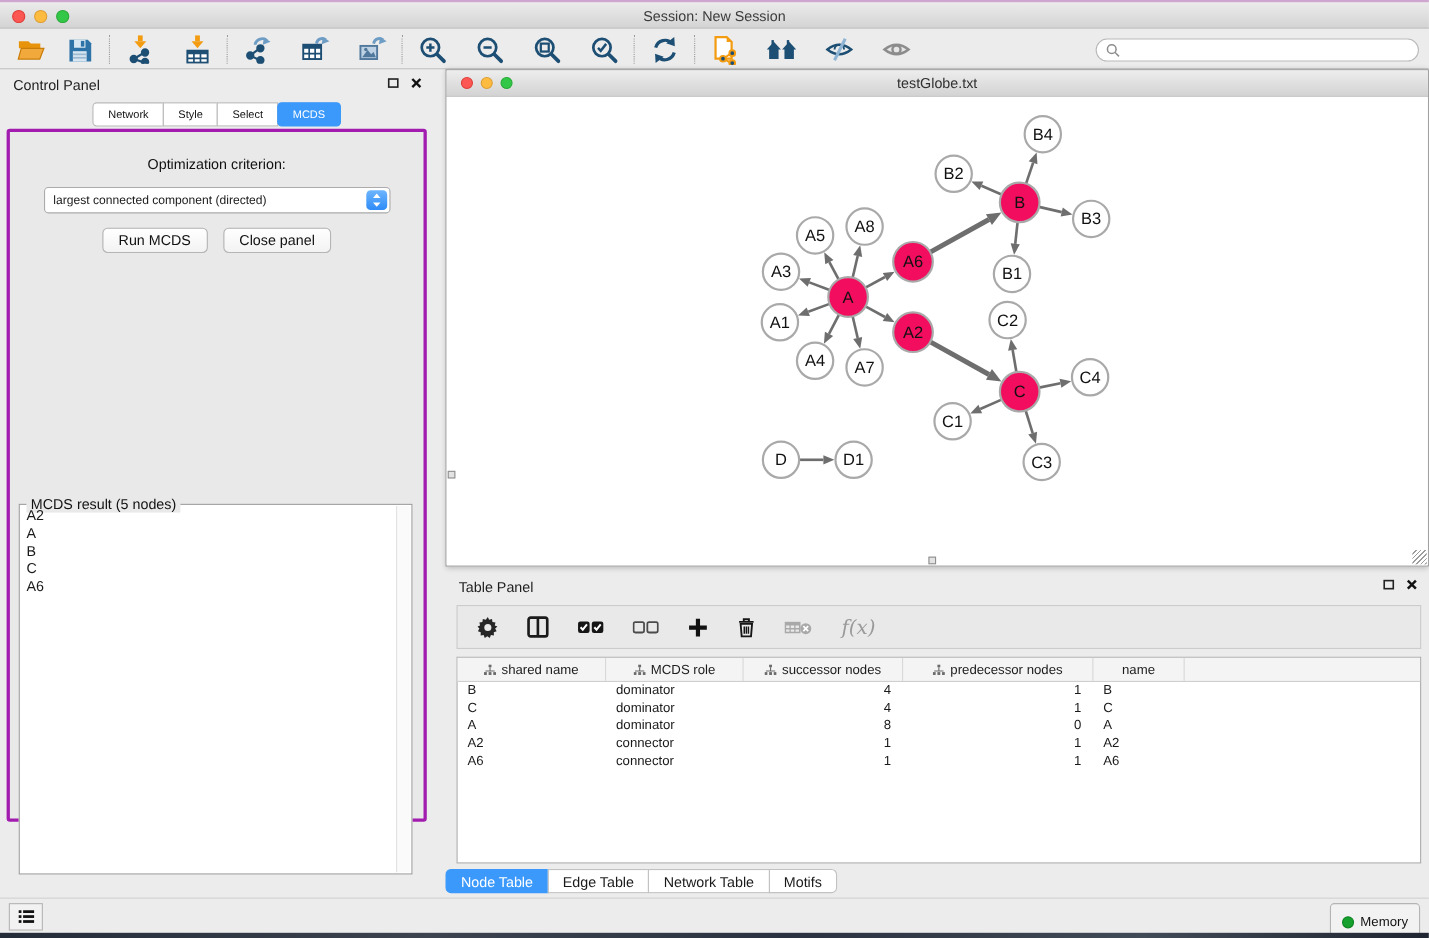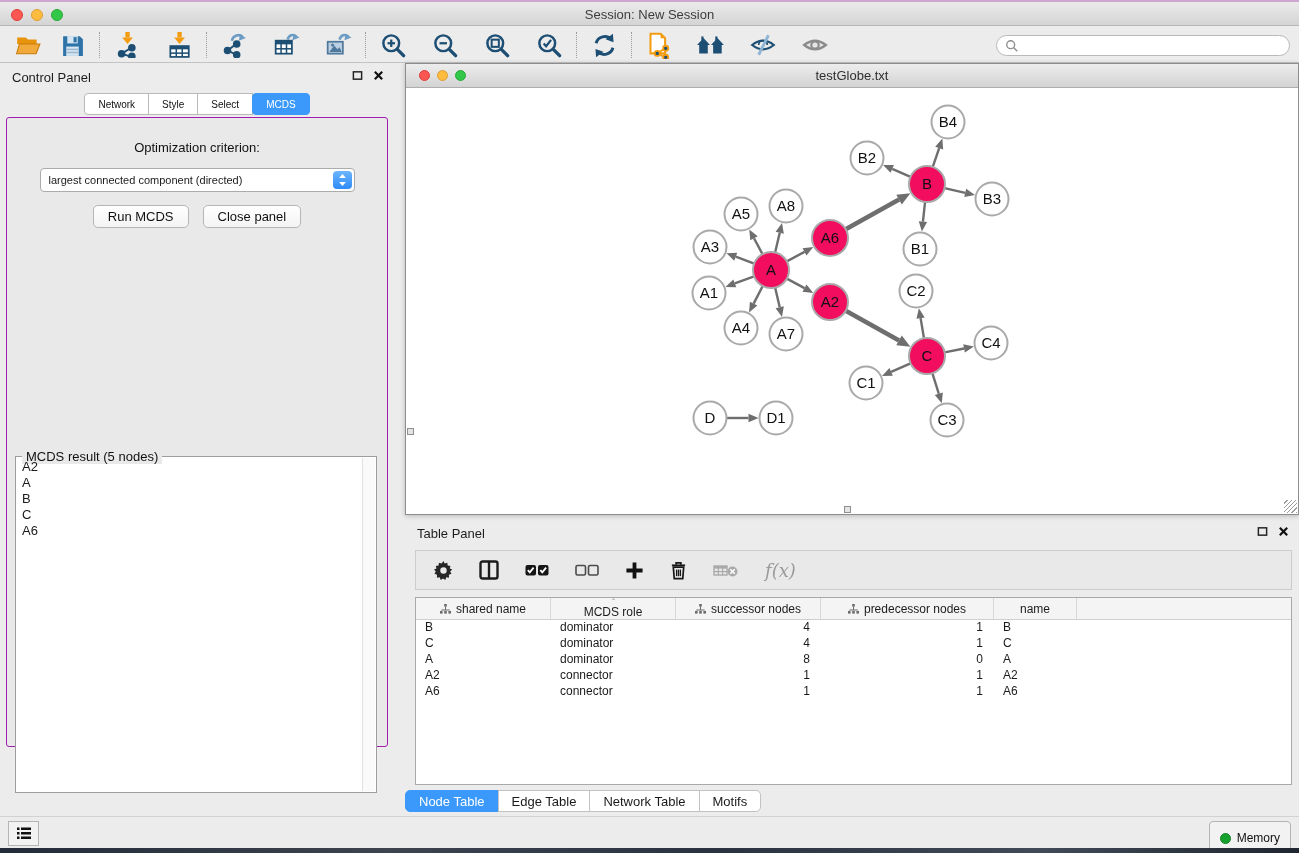--- a/index.html
+++ b/index.html
@@ -32,21 +32,21 @@
   #control-panel { position:absolute; left:0; top:63px; width:394px; height:753px; }
   .panel-head { position:relative; height:26px; }
   .panel-head .ptitle { position:absolute; left:12px; top:7px; font-size:13px; color:#1d1d1d; }
   .win-icons { position:absolute; right:10px; top:7px; display:flex; gap:10px; align-items:center; }
   .cp-tabs { position:absolute; top:30px; left:0; width:100%; display:flex; justify-content:center; }
   .cp-tab { font-size:10px; padding:3px 13px; background:#fff; border:1px solid #b9b9b9; margin-left:-1px;
     color:#111; height:22px; line-height:15px; }
   .cp-tab:first-child { border-radius:4px 0 0 4px; margin-left:0; }
   .cp-tab.active { background:#3b99fb; border-color:#3b99fb; color:#fff; border-radius:4px; }
   .cp-body { position:absolute; left:6px; right:6px; top:54px; height:630px;
-    background:#e9e9e9; border:1px solid #a21caf; border-radius:3px; }
+    background:#e9e9e9; border:3px solid #a21caf; border-radius:3px; }
   .opt-label { text-align:center; margin-top:22px; font-size:13px; color:#111; }
   .select-wrap { margin:13px auto 0; width:315px; height:24px; background:#fff; border:1px solid #ababab;
     border-radius:4px; display:flex; align-items:center; position:relative; }
   .select-wrap .sel-text { flex:1; font-size:11px; padding-left:8px; white-space:nowrap; overflow:hidden; }
   .select-stepper { position:absolute; right:2px; top:2px; width:19px; height:18px; background:linear-gradient(#6db5fe,#2e8bf8);
     border-radius:4px; display:flex; flex-direction:column; align-items:center; justify-content:center; }
   .select-stepper svg { display:block; }
   .btn-row { display:flex; justify-content:center; gap:14px; margin-top:13px; }
   .mac-btn { font-size:13px; padding:3px 14px; background:linear-gradient(#ffffff,#f3f3f3); border:1px solid #b5b5b5;
     border-radius:5px; color:#111; height:23px; line-height:15px; }
@@ -512,21 +512,21 @@
           <svg width="11" height="10" viewBox="0 0 11 10">
             <rect x="4.2" y="0" width="2.6" height="2.6" fill="#6b6b6b"></rect>
             <line x1="5.5" y1="2.6" x2="5.5" y2="6" stroke="#6b6b6b" stroke-width="1"></line>
             <line x1="1.3" y1="6" x2="9.7" y2="6" stroke="#6b6b6b" stroke-width="1"></line>
             <rect x="0" y="7" width="2.6" height="2.6" fill="#6b6b6b"></rect>
             <rect x="4.2" y="7" width="2.6" height="2.6" fill="#6b6b6b"></rect>
             <rect x="8.4" y="7" width="2.6" height="2.6" fill="#6b6b6b"></rect>
           </svg>
           <span>shared name</span>
         </div>
-        <div class="nt-hcell" style="width: 125px; flex-direction: column;">
+        <div class="nt-hcell" style="width: 125px;">
           <svg width="11" height="10" viewBox="0 0 11 10">
             <rect x="4.2" y="0" width="2.6" height="2.6" fill="#6b6b6b"></rect>
             <line x1="5.5" y1="2.6" x2="5.5" y2="6" stroke="#6b6b6b" stroke-width="1"></line>
             <line x1="1.3" y1="6" x2="9.7" y2="6" stroke="#6b6b6b" stroke-width="1"></line>
             <rect x="0" y="7" width="2.6" height="2.6" fill="#6b6b6b"></rect>
             <rect x="4.2" y="7" width="2.6" height="2.6" fill="#6b6b6b"></rect>
             <rect x="8.4" y="7" width="2.6" height="2.6" fill="#6b6b6b"></rect>
           </svg>
           <span>MCDS role</span>
         </div>

